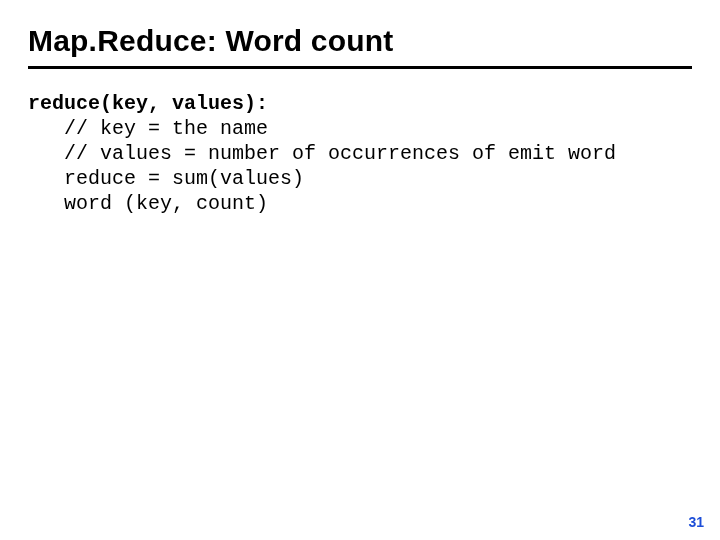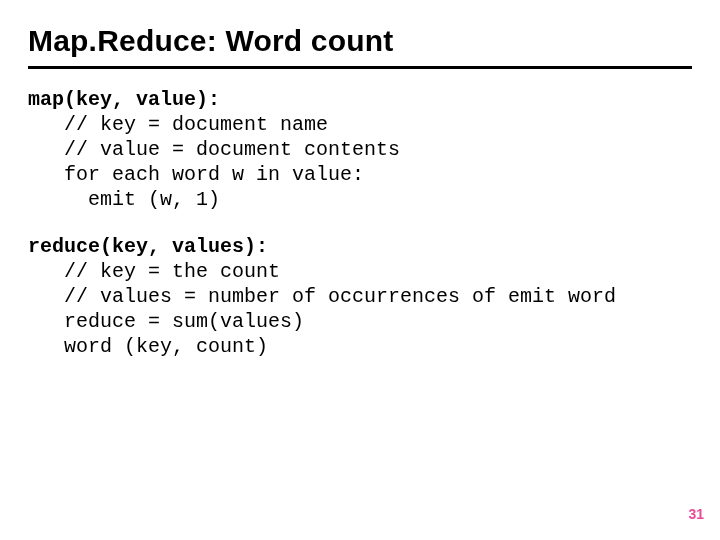--- a/index.html
+++ b/index.html
@@ -38,41 +38,36 @@
   }
   .code .sig {
     font-weight: bold;
   }
   .block2 {
     margin-top: 22px;
   }
   .page-num {
     position: absolute;
     right: 16px;
-    bottom: 18px;
+    bottom: 10px;
     font-size: 14px;
     font-weight: bold;
-    color: #ec4899;
+    color: #1d4ed8;
   }
 </style>
 </head>
 <body>
 
 <div class="slide">
 
   <h1 class="title">Map.Reduce: Word count</h1>
 
   <hr class="rule">
 
-  <div class="code"><span class="sig">map(key, value):</span>
-<span>   // key = document name</span>
-<span>   // value = document contents</span>
-<span>   for each word w in value:</span>
-<span>     emit (w, 1)</span></div>
 
   <div class="code block2"><span class="sig">reduce(key, values):</span>
-<span>   // key = the count</span>
+<span>   // key = the name</span>
 <span>   // values = number of occurrences of emit word</span>
 <span>   reduce = sum(values)</span>
 <span>   word (key, count)</span></div>
 
   <div class="page-num">31</div>
 </div>
 
 </body></html>

